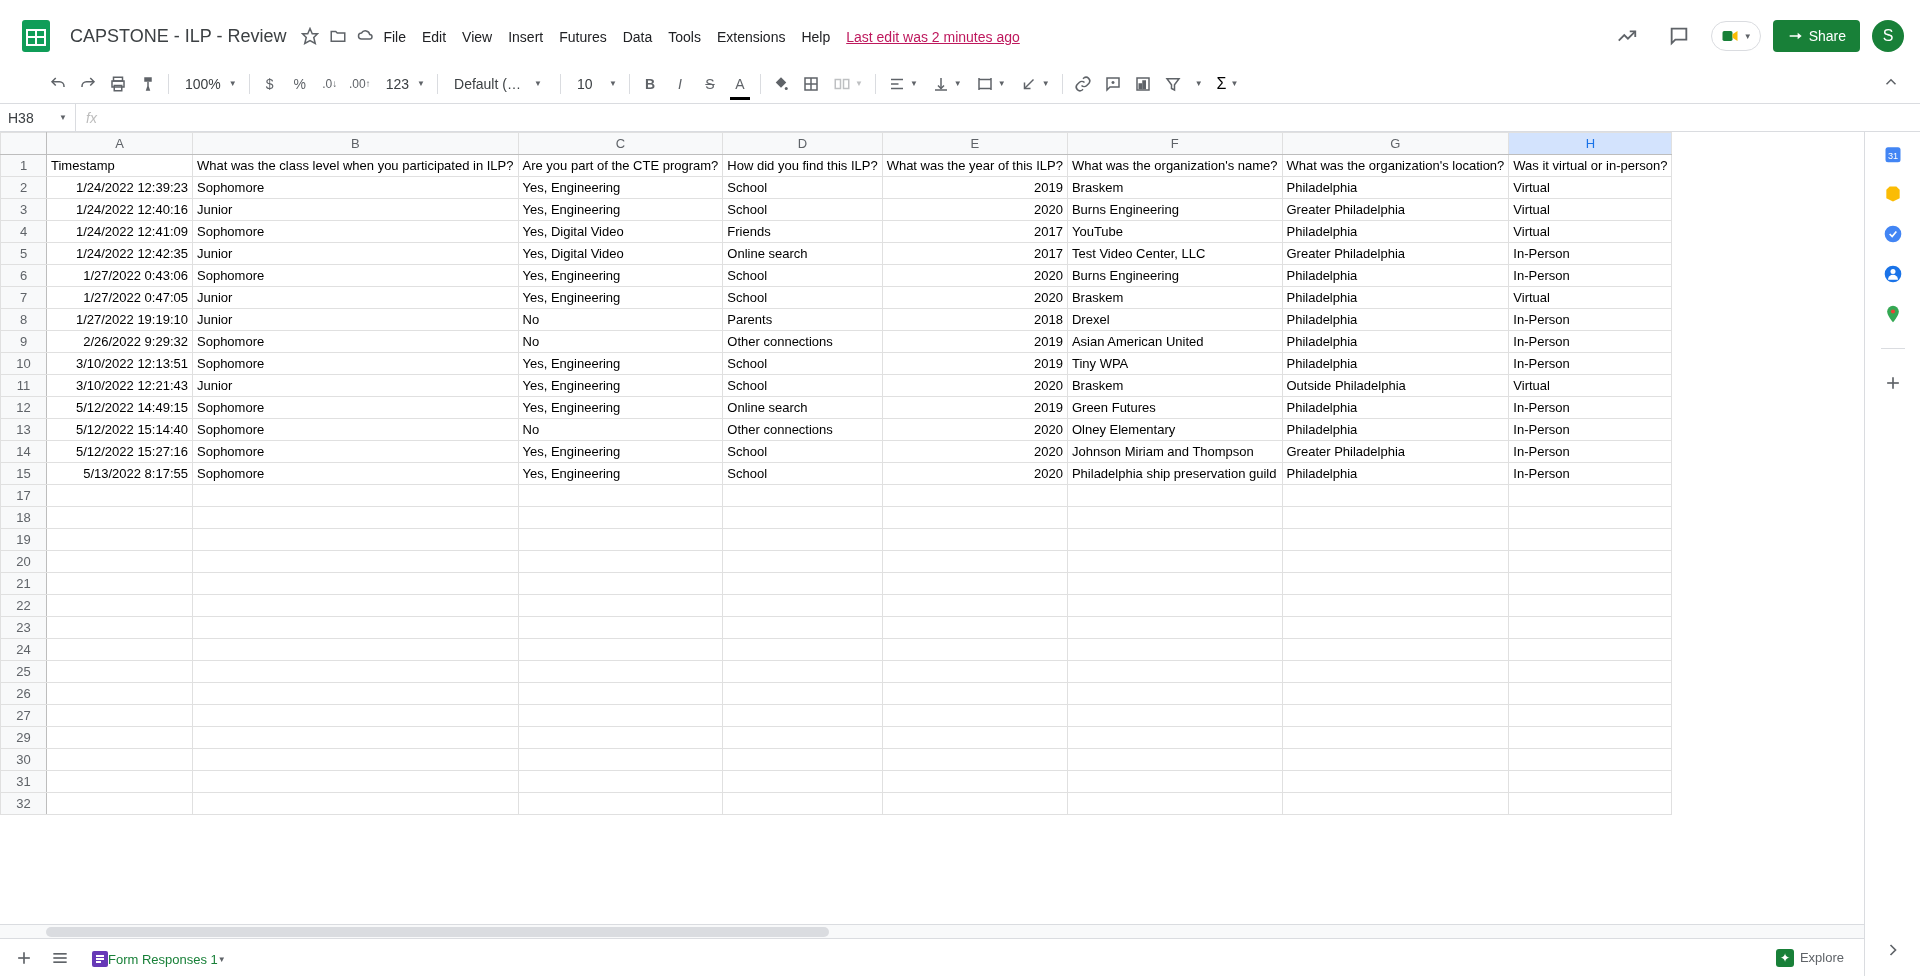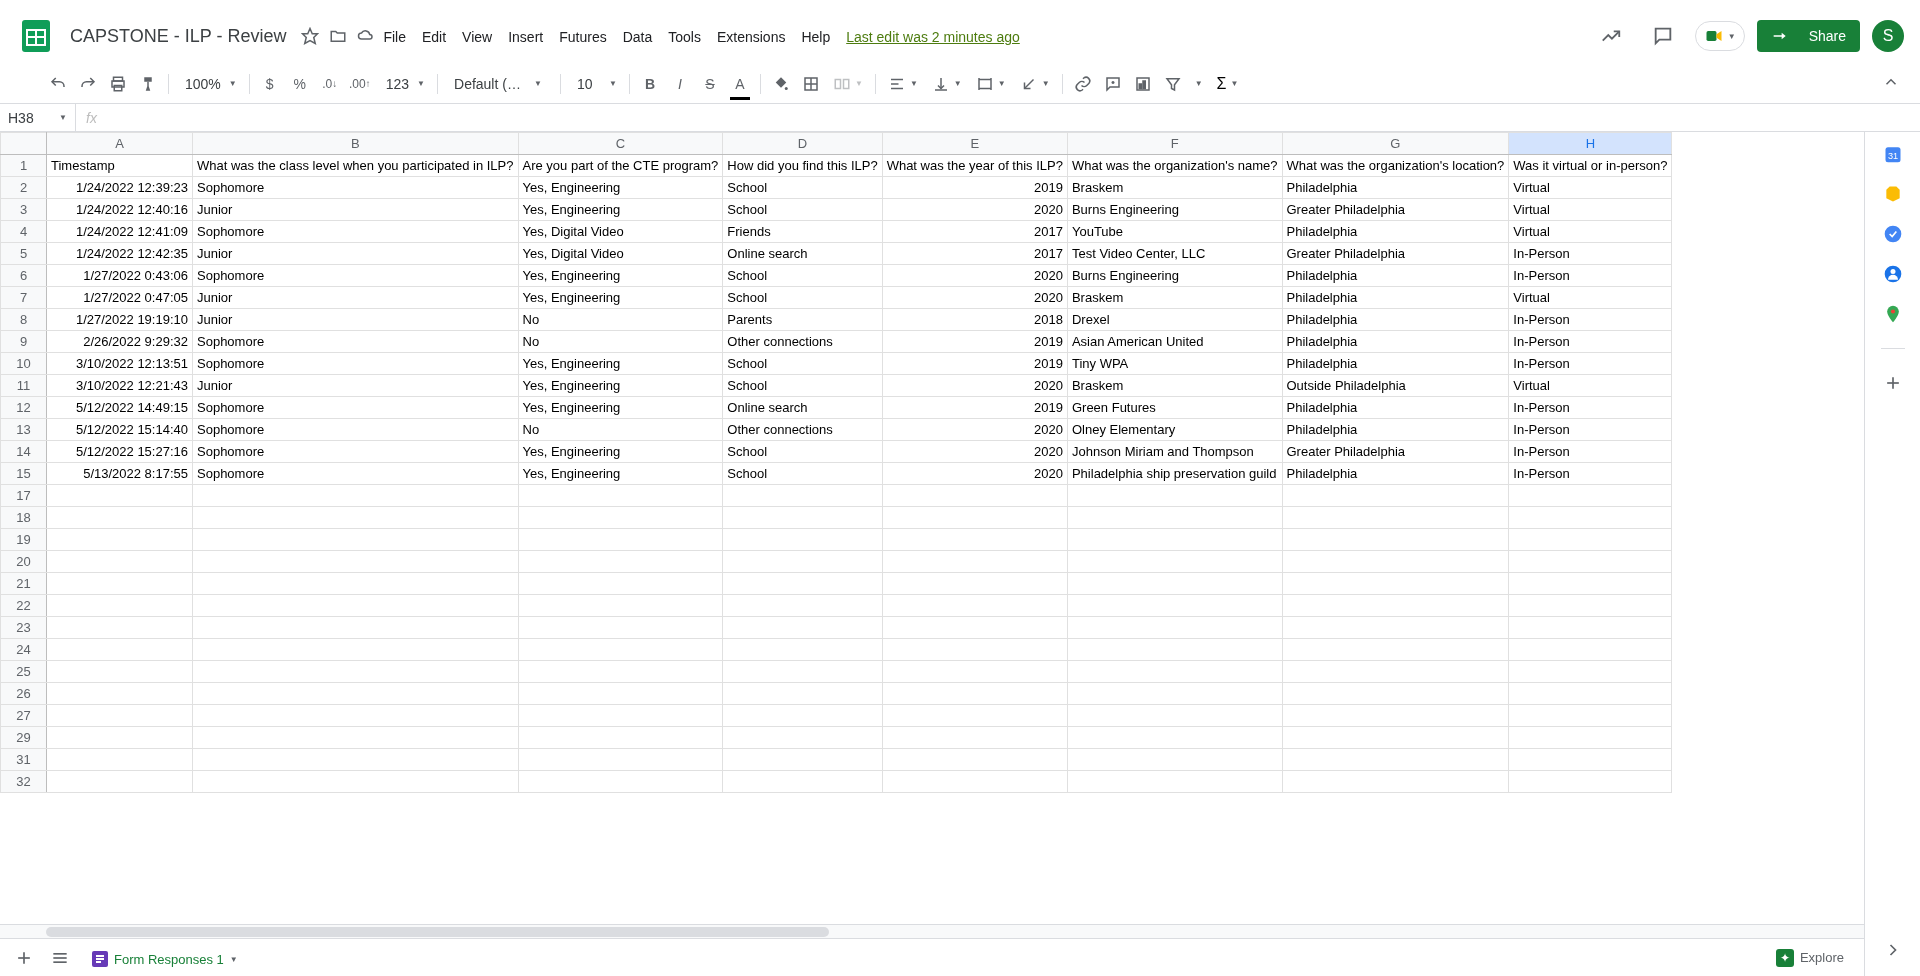--- a/index.html
+++ b/index.html
@@ -7,25 +7,25 @@
 .app{display:flex;flex-direction:column;height:100vh;width:100%}
 .titlebar{display:flex;align-items:center;padding:8px 16px 0 16px;height:64px}
 .doc-icon{width:40px;height:40px;margin-right:8px;display:flex;align-items:center;justify-content:center}
 .doc-icon svg{width:36px;height:36px}
 .title-area{flex:1;display:flex;flex-direction:row}
 .title-row{display:flex;align-items:center;gap:8px}
 .doc-title{font-size:18px;color:#3c4043;padding:2px 6px}
 .title-icon{color:#5f6368;width:20px;height:20px;display:flex;align-items:center;justify-content:center;cursor:pointer}
 .menubar{display:flex;gap:2px;margin-top:2px}
 .menu-item{font-size:14px;color:#202124;padding:4px 7px;cursor:pointer;border-radius:4px}
-.last-edit{font-size:14px;color:#4d7c0f;text-decoration:underline;padding:4px 7px;cursor:pointer}
+.last-edit{font-size:14px;color:#be185d;text-decoration:underline;padding:4px 7px;cursor:pointer}
 .titlebar-right{display:flex;align-items:center;gap:12px}
 .tb-icon{width:40px;height:40px;display:flex;align-items:center;justify-content:center;color:#5f6368;cursor:pointer;border-radius:50%}
 .meet-btn{border:1px solid #dadce0;border-radius:20px;padding:4px 8px;display:flex;align-items:center;gap:4px;cursor:pointer}
-.share-btn{background:#188038;color:#fff;border:none;border-radius:4px;padding:8px 14px;font-size:14px;font-weight:500;display:flex;align-items:center;gap:22px;cursor:pointer}
+.share-btn{background:#188038;color:#fff;border:none;border-radius:4px;padding:8px 14px;font-size:14px;font-weight:500;display:flex;align-items:center;gap:6px;cursor:pointer}
 .avatar{width:32px;height:32px;border-radius:50%;background:#188038;color:#fff;display:flex;align-items:center;justify-content:center;font-weight:500}
 .toolbar{display:flex;align-items:center;padding:4px 16px 4px 44px;border-bottom:1px solid #dadce0;height:40px;gap:2px}
 .tool{width:28px;height:28px;display:flex;align-items:center;justify-content:center;color:#5f6368;cursor:pointer;border-radius:2px;font-size:14px}
 .tool-sep{width:1px;height:20px;background:#dadce0;margin:0 4px}
 .tool-text{font-size:14px;color:#3c4043;padding:0 4px}
 .tool-combo{display:flex;align-items:center;padding:0 6px;height:28px;cursor:pointer;border-radius:2px;gap:4px}
 .dd-arrow{font-size:8px;color:#5f6368}
 .collapse-arrow{margin-left:auto;color:#5f6368;cursor:pointer;padding:4px}
 .name-fx-bar{display:flex;align-items:center;height:28px;border-bottom:1px solid #dadce0}
 .name-box{width:76px;border-right:1px solid #dadce0;height:100%;display:flex;align-items:center;padding:0 8px;font-size:14px;color:#3c4043}
@@ -39,21 +39,21 @@
 .grid th,.grid td{border:1px solid #e0e0e0;font-size:13px;font-weight:normal;text-align:left;padding:1px 4px;height:22px;white-space:nowrap;overflow:hidden}
 .grid .corner{background:#f8f9fa;width:46px;border-right:1px solid #bdbdbd;border-bottom:1px solid #bdbdbd}
 .grid .col-h{background:#f8f9fa;text-align:center;color:#5f6368;border-bottom:1px solid #bdbdbd;position:relative}
 .grid .col-h.sel{background:#d3e3fd;color:#1a73e8}
 .grid .row-h{background:#f8f9fa;text-align:center;color:#5f6368;width:46px;border-right:1px solid #bdbdbd}
 .grid td.r{text-align:right}
 .hscroll{height:14px;background:#f8f9fa;border-top:1px solid #dadce0;position:relative}
 .hscroll-thumb{position:absolute;left:46px;top:2px;height:10px;width:42%;background:#dadce0;border-radius:5px}
 .tabs-bar{height:38px;border-top:1px solid #dadce0;display:flex;align-items:center;padding:0 8px;gap:4px}
 .tab-btn{width:32px;height:32px;display:flex;align-items:center;justify-content:center;color:#5f6368;cursor:pointer;border-radius:4px}
-.sheet-tab{display:flex;align-items:center;gap:6px;padding:0 12px;height:38px;border-top:3px solid transparent;cursor:pointer;font-size:13px;color:#188038;font-weight:500}
+.sheet-tab{display:flex;align-items:center;padding:0 12px;height:38px;border-top:3px solid transparent;cursor:pointer;font-size:13px;color:#188038;font-weight:500}
 .sheet-tab.active{color:#188038}
 .sheet-tab-icon{width:16px;height:16px;background:#673ab7;border-radius:2px;display:flex;align-items:center;justify-content:center}
 .sheet-tab-icon svg{width:10px;height:10px}
 .explore-btn{margin-left:auto;display:flex;align-items:center;gap:6px;padding:6px 12px;font-size:13px;color:#5f6368;cursor:pointer;border-radius:16px}
 .explore-icon{width:18px;height:18px;background:#188038;border-radius:3px;display:flex;align-items:center;justify-content:center;color:#fff;font-size:12px}
 .side-panel{width:56px;border-left:1px solid #dadce0;display:flex;flex-direction:column;align-items:center;padding-top:12px;gap:20px}
 .sp-icon{width:20px;height:20px;cursor:pointer}
 .sp-sep{width:24px;height:1px;background:#dadce0;margin:4px 0}
 .sp-collapse{margin-top:auto;margin-bottom:12px;color:#5f6368;cursor:pointer}
 .tool svg{width:18px;height:18px}
@@ -604,20 +604,31 @@
                 <td></td>
                 <td></td>
                 <td></td>
                 <td></td>
                 <td></td>
                 <td></td>
                 <td></td>
               </tr>
               <tr>
                 <th class="row-h">29</th>
+                <td></td>
+                <td></td>
+                <td></td>
+                <td></td>
+                <td></td>
+                <td></td>
+                <td></td>
+                <td></td>
+              </tr>
+              <tr>
+                <th class="row-h">30</th>
                 <td></td>
                 <td></td>
                 <td></td>
                 <td></td>
                 <td></td>
                 <td></td>
                 <td></td>
                 <td></td>
               </tr>
               <tr>

